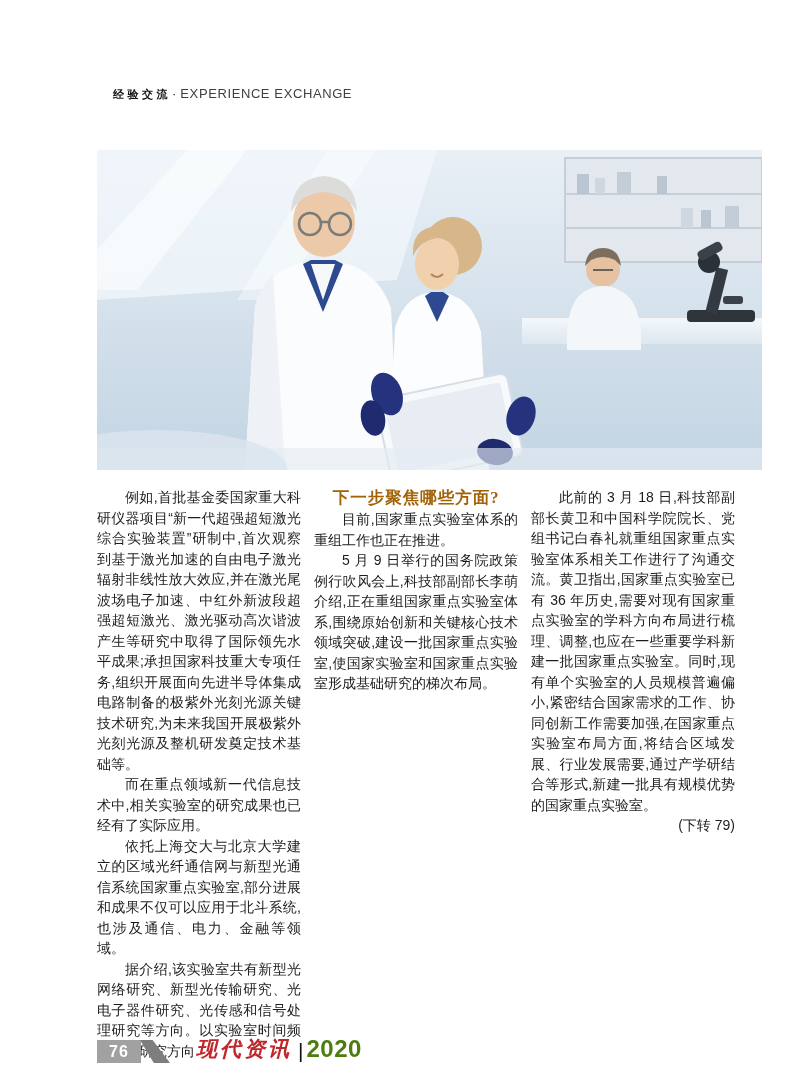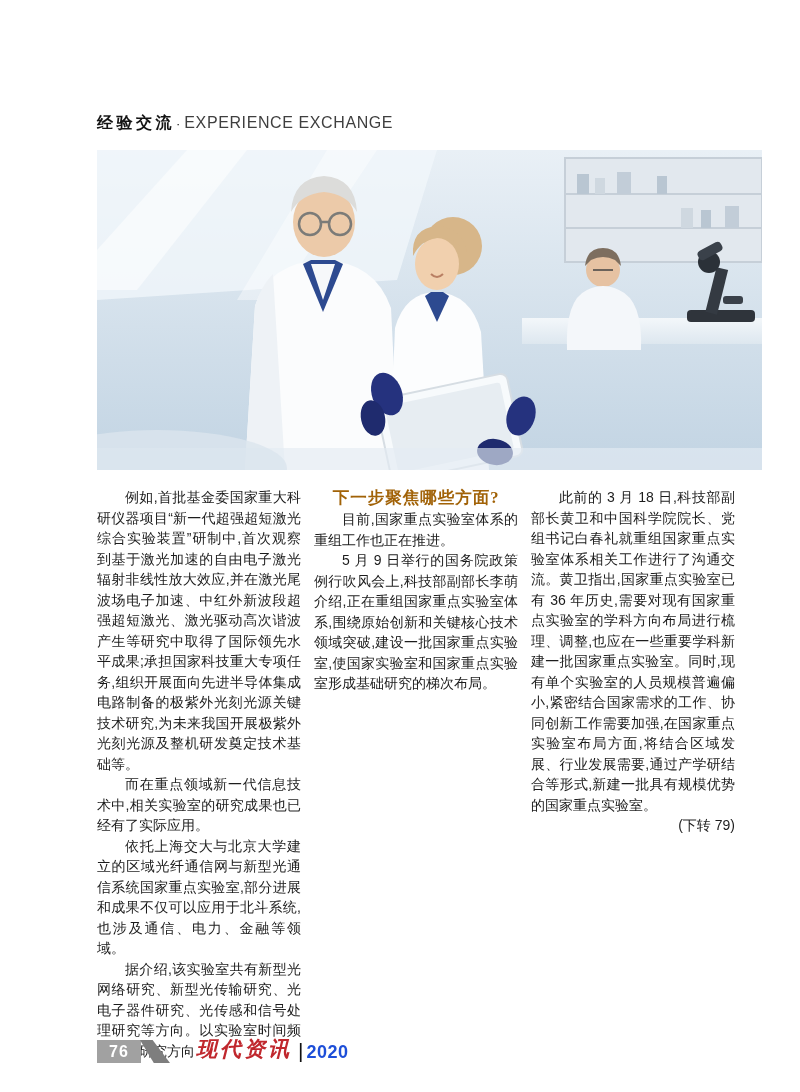--- a/index.html
+++ b/index.html
@@ -2,23 +2,23 @@
 <html><head>
 <meta charset="utf-8">
 <style>
   html,body{margin:0;padding:0;background:#ffffff;}
   .page{
     position:relative;width:800px;height:1092px;background:#ffffff;overflow:hidden;
     font-family:"Liberation Sans","DejaVu Sans",sans-serif;color:#1d1d1d;
   }
   
   .hdr{position:absolute;left:97px;top:86px;display:flex;align-items:baseline;white-space:nowrap;}
-  .hdr .cn{font-size:16px;font-weight:bold;color:#141414;letter-spacing:3.5px;}
+  .hdr .cn{font-size:11px;font-weight:bold;color:#141414;letter-spacing:3.5px;margin-left:16px;}
   .hdr .dot{font-size:13px;color:#141414;margin:0 4px 0 1px;}
-  .hdr .en{font-size:16px;color:#3f3f3f;letter-spacing:0.6px;margin-top:28px;}
+  .hdr .en{font-size:13px;color:#3f3f3f;letter-spacing:0.6px;}
   
   .photo{position:absolute;left:97px;top:150px;width:665px;height:320px;overflow:hidden;}
   .photo svg{display:block;}
   
   .cols{position:absolute;left:97px;top:487px;width:638px;display:flex;gap:13px;}
   .col{width:204px;font-size:14px;line-height:20.5px;text-align:justify;text-justify:inter-character;color:#1c1c1c;}
   .col p{margin:0;}
   .ind{text-indent:2em;}
   .h2{
     color:#a16207;font-weight:bold;font-size:16.5px;text-align:center;
@@ -32,21 +32,21 @@
     display:flex;align-items:center;justify-content:center;
     font-size:16px;font-weight:bold;letter-spacing:1px;
   }
   .swoosh{width:30px;height:23px;background:#7e7e7e;margin-left:-1px;
     clip-path:polygon(0 0,42% 0,100% 100%,46% 100%);}
   .mag{
     margin-left:26px;color:#c0272d;font-family:"Liberation Serif","DejaVu Serif",serif;
     font-style:italic;font-weight:bold;font-size:21px;letter-spacing:3px;white-space:nowrap;
   }
   .sep{margin:0 3px 0 6px;color:#111111;font-size:21px;font-weight:400;}
-  .yr{color:#1d4ed8;font-weight:bold;font-size:18px;letter-spacing:0.5px;}
+  .yr{color:#4d7c0f;font-weight:bold;font-size:24px;letter-spacing:0.5px;}
 </style>
 </head>
 <body>
 
 <div class="page">
 
   <div class="hdr">
     <span class="cn">经验交流</span>
     <span class="dot">·</span>
     <span class="en">EXPERIENCE EXCHANGE</span>

